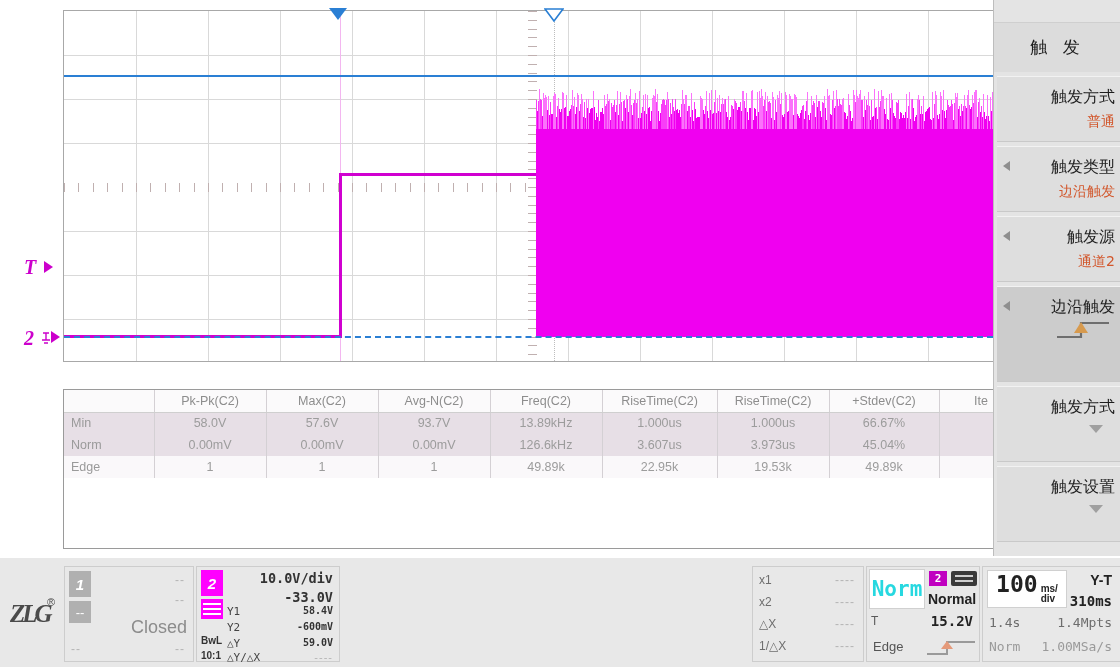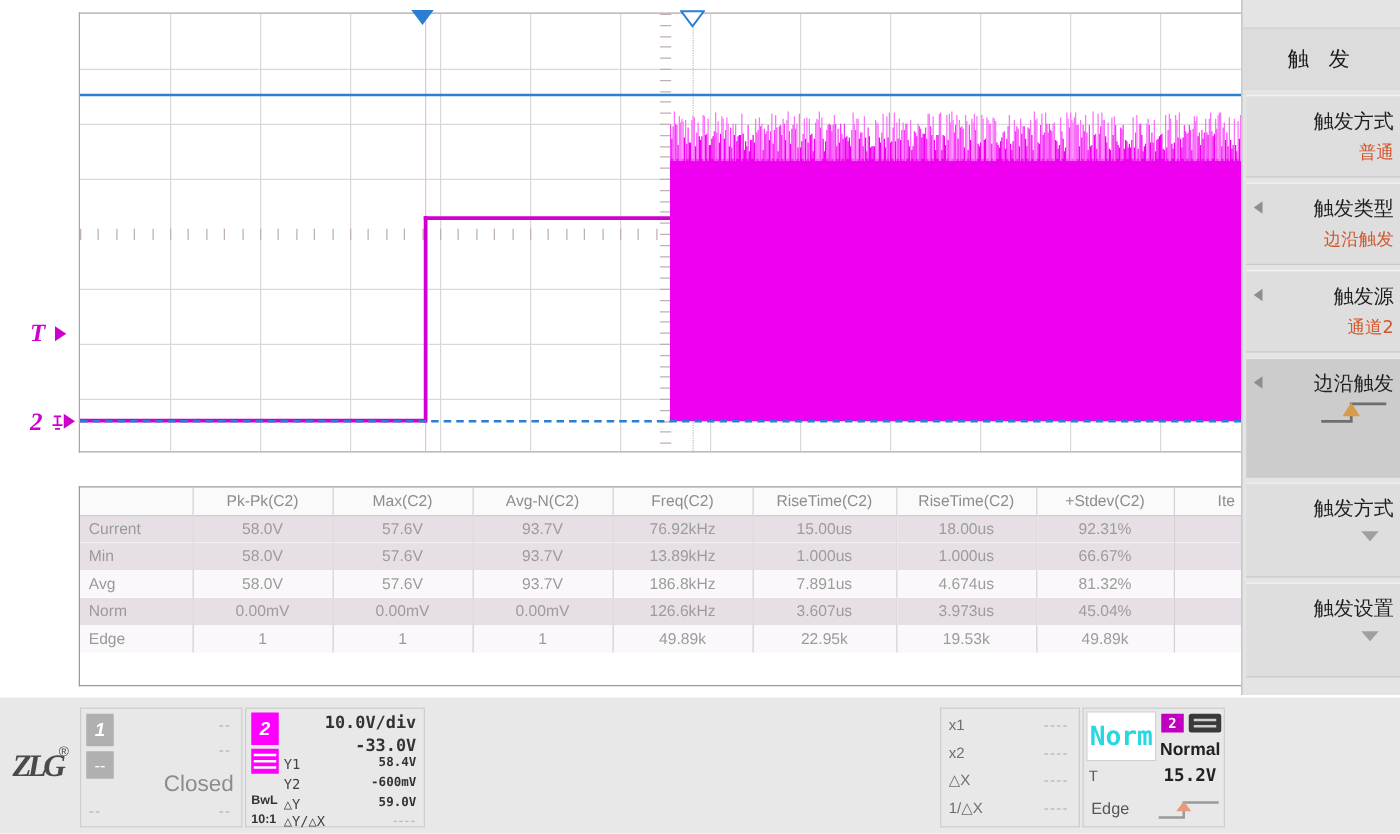--- a/index.html
+++ b/index.html
@@ -895,50 +895,28 @@
             <th class="colsep" style="width:112px">Avg-N(C2)</th>
             <th class="colsep" style="width:112px">Freq(C2)</th>
             <th class="colsep" style="width:115px">RiseTime(C2)</th>
             <th class="colsep" style="width:112px">RiseTime(C2)</th>
             <th class="colsep" style="width:110px">+Stdev(C2)</th>
             <th class="colsep" style="width:55px; text-align:right;">Ite</th>
           </tr>
         </thead>
         <tbody id="meas-body">
             <tr class="odd">
-              <td class="lbl">Current</td>
-              <td class="colsep">58.0V</td>
-              <td class="colsep">57.6V</td>
-              <td class="colsep">93.7V</td>
-              <td class="colsep">76.92kHz</td>
-              <td class="colsep">15.00us</td>
-              <td class="colsep">18.00us</td>
-              <td class="colsep">92.31%</td>
-              <td class="colsep" style="text-align: right;"></td>
-            </tr>
-            <tr class="odd">
               <td class="lbl">Min</td>
               <td class="colsep">58.0V</td>
               <td class="colsep">57.6V</td>
               <td class="colsep">93.7V</td>
               <td class="colsep">13.89kHz</td>
               <td class="colsep">1.000us</td>
               <td class="colsep">1.000us</td>
               <td class="colsep">66.67%</td>
-              <td class="colsep" style="text-align: right;"></td>
-            </tr>
-            <tr class="even">
-              <td class="lbl">Avg</td>
-              <td class="colsep">58.0V</td>
-              <td class="colsep">57.6V</td>
-              <td class="colsep">93.7V</td>
-              <td class="colsep">186.8kHz</td>
-              <td class="colsep">7.891us</td>
-              <td class="colsep">4.674us</td>
-              <td class="colsep">81.32%</td>
               <td class="colsep" style="text-align: right;"></td>
             </tr>
             <tr class="odd">
               <td class="lbl">Norm</td>
               <td class="colsep">0.00mV</td>
               <td class="colsep">0.00mV</td>
               <td class="colsep">0.00mV</td>
               <td class="colsep">126.6kHz</td>
               <td class="colsep">3.607us</td>
               <td class="colsep">3.973us</td>
@@ -1060,16 +1038,31 @@
       <span style="position:absolute; right:6px; top:46px; font-size:14px; font-weight:bold; color:#222; font-family:'DejaVu Sans Mono',monospace;">15.2V</span>
       <span style="position:absolute; left:6px; top:72px; font-size:13px; color:#555;">Edge</span>
       <div style="position:absolute; left:58px; top:70px; width:52px; height:22px;">
         <svg width="52" height="22" viewBox="0 0 52 22">
           <path d="M2,17 L22,17 L22,5 L50,5" stroke="#9a9a9a" stroke-width="2" fill="none"></path>
           <polygon points="16,12 28,12 22,4" fill="#e59a7a"></polygon>
         </svg>
       </div>
     </div>
 
+    <div class="sb-box" style="left:982px; top:8px; width:138px; height:96px; border-right:none;">
+      <div id="tb-box" style="left:4px; top:3px; width:80px; height:38px;">
+        <span style="font-size:23px; font-family:'DejaVu Sans Mono',monospace;">100</span>
+        <span style="display:inline-block; line-height:1.0; margin-left:3px; font-size:10px; text-align:left;">
+          <span style="display:block;">ms/</span>
+          <span style="display:block;">div</span>
+        </span>
+      </div>
+      <span style="position:absolute; right:8px; top:5px; font-size:14px; font-weight:bold; color:#222;">Y-T</span>
+      <span style="position:absolute; right:8px; top:26px; font-size:14px; font-weight:bold; color:#222; font-family:'DejaVu Sans Mono',monospace;">310ms</span>
+      <span style="position:absolute; left:6px; top:48px; font-size:13px; color:#6d6d6d; font-family:'DejaVu Sans Mono',monospace;">1.4s</span>
+      <span style="position:absolute; right:8px; top:48px; font-size:13px; color:#6d6d6d; font-family:'DejaVu Sans Mono',monospace;">1.4Mpts</span>
+      <span style="position:absolute; left:6px; top:72px; font-size:13px; color:#9a9a9a; font-family:'DejaVu Sans Mono',monospace;">Norm</span>
+      <span style="position:absolute; right:8px; top:72px; font-size:13px; color:#9a9a9a; font-family:'DejaVu Sans Mono',monospace;">1.00MSa/s</span>
+    </div>
 
   </div>
 
 </div>
 
 </body></html>

